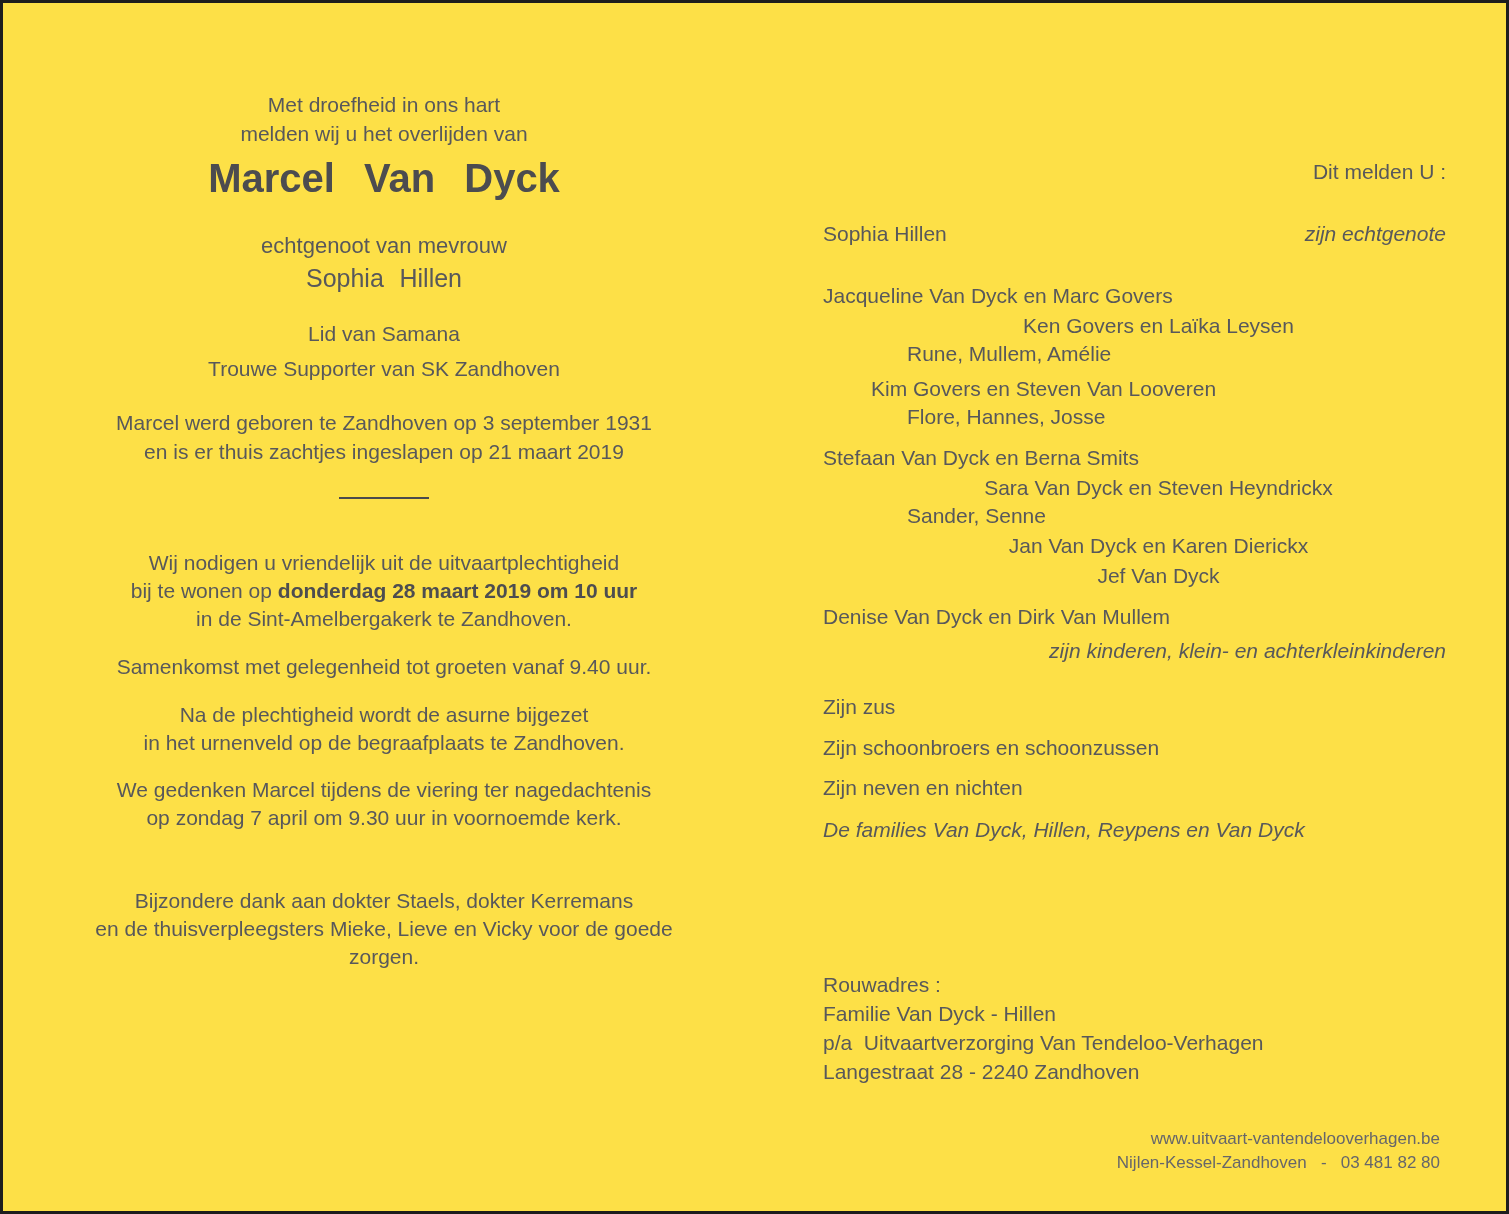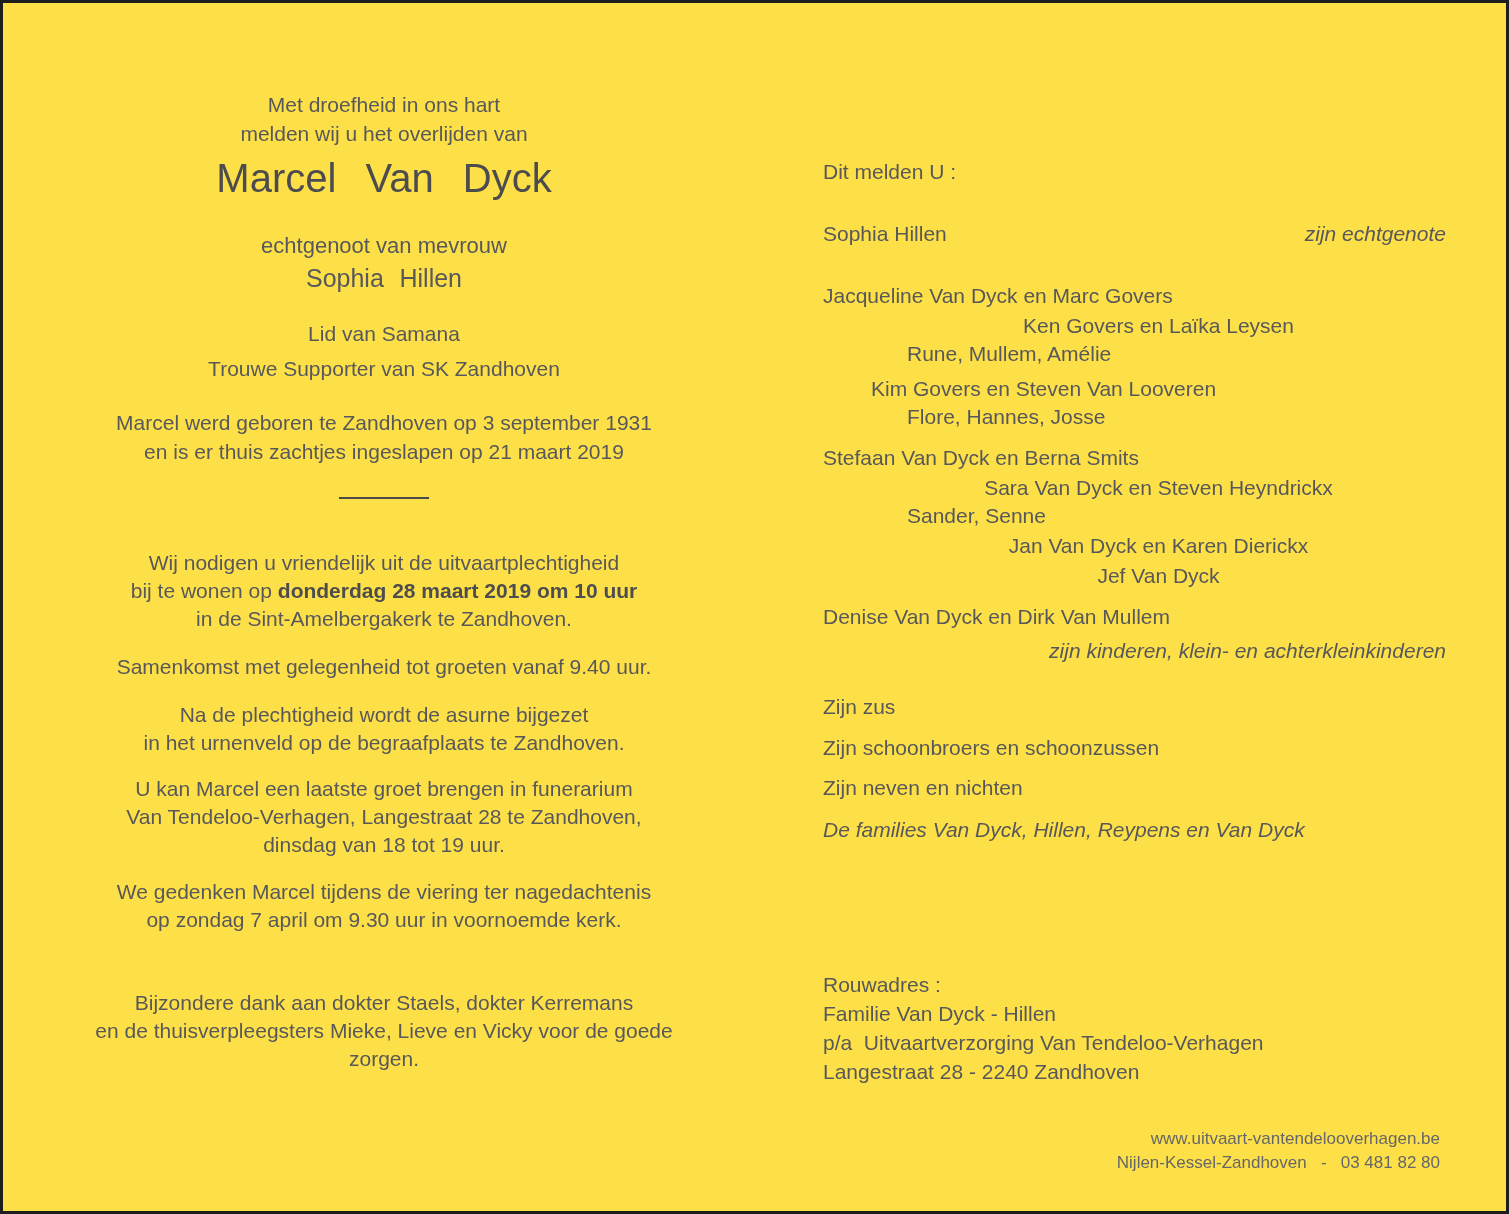--- a/index.html
+++ b/index.html
@@ -31,21 +31,21 @@
     line-height: 29px;
     word-spacing: 0.35em;
     font-size: 22px;
   }
   .deceased-name {
     margin-top: 8px;
     font-size: 40px;
     line-height: 44px;
     word-spacing: 0.45em;
     color: #4c4c4f;
-    font-weight: 400;
+    font-weight: 700;
   }
   .spouse-prefix { margin-top: 31px; line-height: 29px; font-size: 22px; }
   .spouse-name {
     margin-top: 2px;
     font-size: 25px;
     line-height: 33px;
     word-spacing: 0.35em;
   }
   .membership-1 { margin-top: 24px; line-height: 29px; }
   .membership-2 { margin-top: 6px;  line-height: 29px; }
@@ -66,21 +66,21 @@
 
   
   .col-right {
     position: absolute;
     left: 820px;
     top: 155px;
     width: 623px;
     font-size: 21px;
     text-align: left;
   }
-  .heading { line-height: 28px; }
+  .heading { line-height: 28px; text-align: right; }
   .spouse-row {
     margin-top: 34px;
     line-height: 28px;
     display: flex;
     justify-content: space-between;
   }
   .italic { font-style: italic; }
   .fam { line-height: 28px; }
   .ind1 { padding-left: 48px; }
   .ind2 { padding-left: 84px; }
@@ -145,25 +145,20 @@
       <div>in de Sint-Amelbergakerk te Zandhoven.</div>
     </div>
 
     <div class="gathering lh28">Samenkomst met gelegenheid tot groeten vanaf 9.40 uur.</div>
 
     <div class="urn lh28">
       <div>Na de plechtigheid wordt de asurne bijgezet</div>
       <div>in het urnenveld op de begraafplaats te Zandhoven.</div>
     </div>
 
-    <div class="funerarium lh28">
-      <div>U kan Marcel een laatste groet brengen in funerarium</div>
-      <div>Van Tendeloo-Verhagen, Langestraat 28 te Zandhoven,</div>
-      <div>dinsdag van 18 tot 19 uur.</div>
-    </div>
 
     <div class="memorial lh28">
       <div>We gedenken Marcel tijdens de viering ter nagedachtenis</div>
       <div>op zondag 7 april om 9.30 uur in voornoemde kerk.</div>
     </div>
 
     <div class="thanks lh28">
       <div>Bijzondere dank aan dokter Staels, dokter Kerremans</div>
       <div>en de thuisverpleegsters Mieke, Lieve en Vicky voor de goede zorgen.</div>
     </div>

